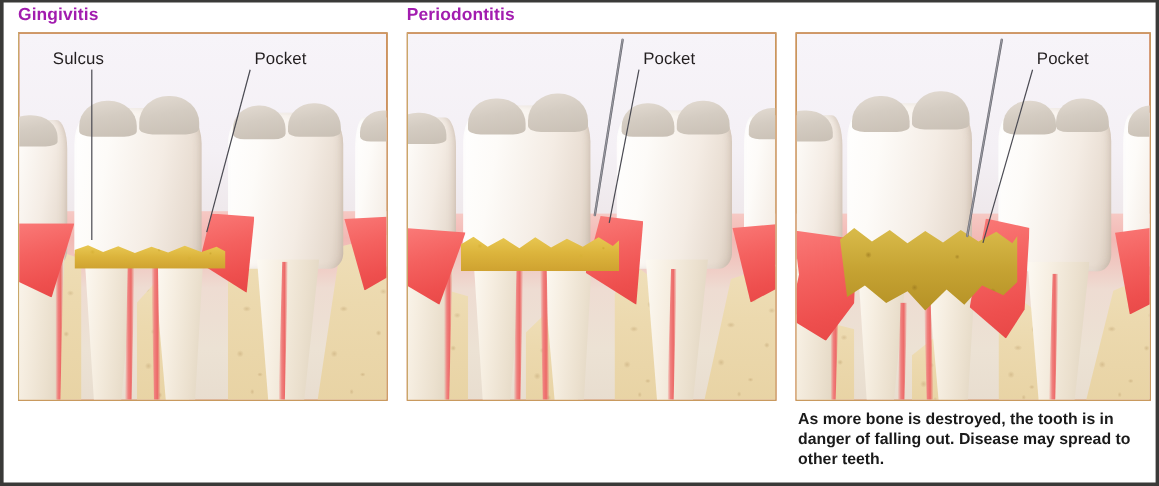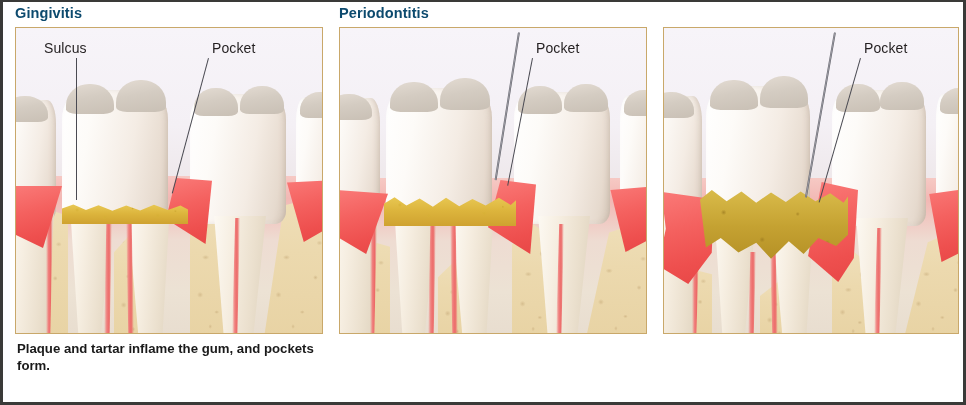--- a/index.html
+++ b/index.html
@@ -34,21 +34,21 @@
 
   .panel-title {
     position: absolute;
     top: 3px;
     left: 6px;
     font-size: 14.5px;
     font-weight: bold;
     letter-spacing: 0.1px;
     white-space: nowrap;
   }
-  .title-gold { color: #0c4a6e; }
+  .title-gold { color: #a21caf; }
   .title-rose { color: #a8563f; }
 
   
   .illus-frame {
     position: absolute;
     top: 25px;
     left: 6px;
     border: 1.4px solid #c9a86a;
     background: #c2410c;
     overflow: hidden;
@@ -257,21 +257,20 @@
 
         <div class="anno-label" style="left:28px; top:12px;">Sulcus</div>
         <div class="leader" style="left:60px; top:30px; width:1.4px; height:142px;"></div>
 
         <div class="anno-label" style="left:196px; top:12px;">Pocket</div>
         <div class="leader" style="left:192px; top:30px; width:1.4px; height:140px;
                     transform: rotate(15deg);"></div>
       </div>
     </div>
 
-    <div class="caption">Plaque and tartar inflame the gum, and pockets form.</div>
   </div>
 
   <div class="panel panel-2">
     <div class="panel-title title-gold">Periodontitis</div>
 
     <div class="illus-frame">
       <div class="stage">
         <div class="bg-wash"></div>
 
         <div class="gum-band" style="top:150px; height:158px;"></div>
@@ -424,15 +423,16 @@
 
         <div class="probe" style="left:170px; top:4px; width:2.2px; height:168px;
                     transform: rotate(10deg);"></div>
 
         <div class="anno-label" style="left:200px; top:12px;">Pocket</div>
         <div class="leader" style="left:196px; top:30px; width:1.4px; height:150px;
                     transform: rotate(16deg);"></div>
       </div>
     </div>
 
+    <div class="caption">As more bone is destroyed, the tooth is in danger of falling out. Disease may spread to other teeth.</div>
   </div>
 
 </div>
 
 </body></html>

